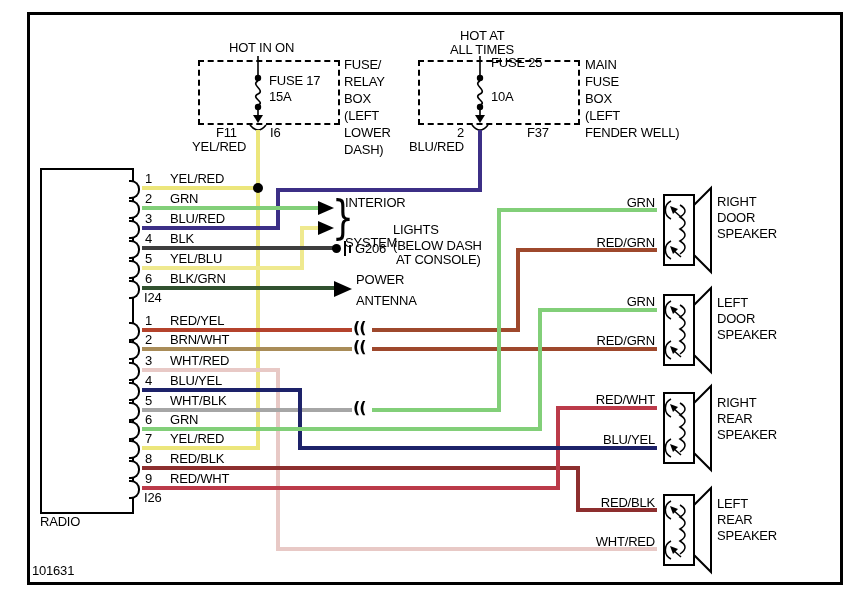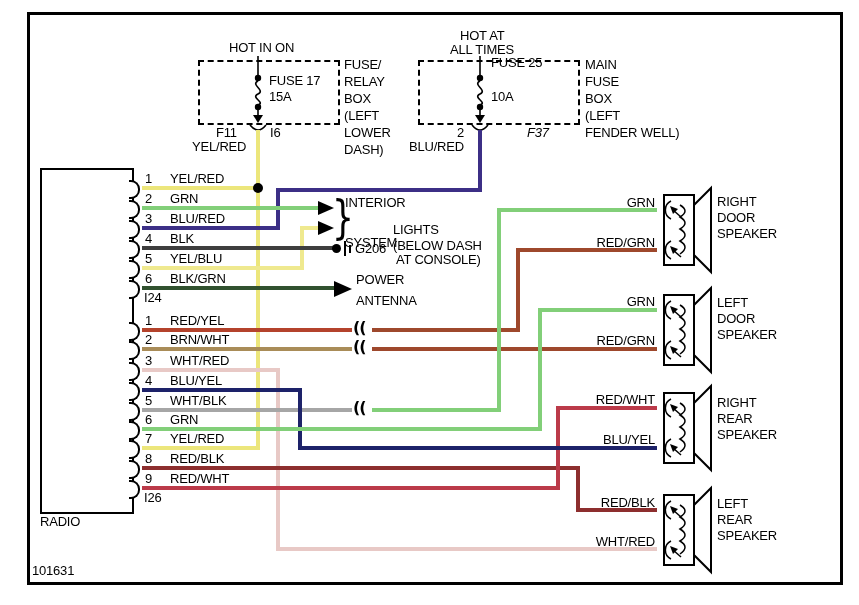--- a/index.html
+++ b/index.html
@@ -62,21 +62,21 @@
     <circle cx="13" cy="24" r="3.2" fill="#000"></circle>
     <path d="M13,27 C5,31 21,36 13,40 C5,44 21,48 13,51" fill="none" stroke="#000" stroke-width="1.6"></path>
     <circle cx="13" cy="53" r="3.2" fill="#000"></circle>
     <line x1="13" y1="56" x2="13" y2="61" stroke="#000" stroke-width="1.6"></line>
     <polygon points="8,61 18,61 13,69" fill="#000"></polygon>
     <path d="M5,71 Q13,81 21,71" fill="none" stroke="#000" stroke-width="1.6"></path>
   </svg>
   <div class="t" style="left:491px;top:56px;">FUSE 25</div>
   <div class="t" style="left:491px;top:90px;">10A</div>
   <div class="t" style="left:457px;top:126px;">2</div>
-  <div class="t" style="left:527px;top:126px;font-style:italic;">F37</div>
+  <div class="t" style="left:527px;top:126px;">F37</div>
   <div class="t" style="left:409px;top:140px;">BLU/RED</div>
   <div class="t" style="left:585px;top:58px;">MAIN</div>
   <div class="t" style="left:585px;top:75px;">FUSE</div>
   <div class="t" style="left:585px;top:92px;">BOX</div>
   <div class="t" style="left:585px;top:109px;">(LEFT</div>
   <div class="t" style="left:585px;top:126px;">FENDER WELL)</div>
 
   <div class="wire v" style="left: 256px; top: 130px; height: 320px; background: rgb(236, 230, 123);"></div>
 
   <div class="wire h" style="left: 142px; top: 368px; width: 138px; background: rgb(232, 201, 198);"></div>

